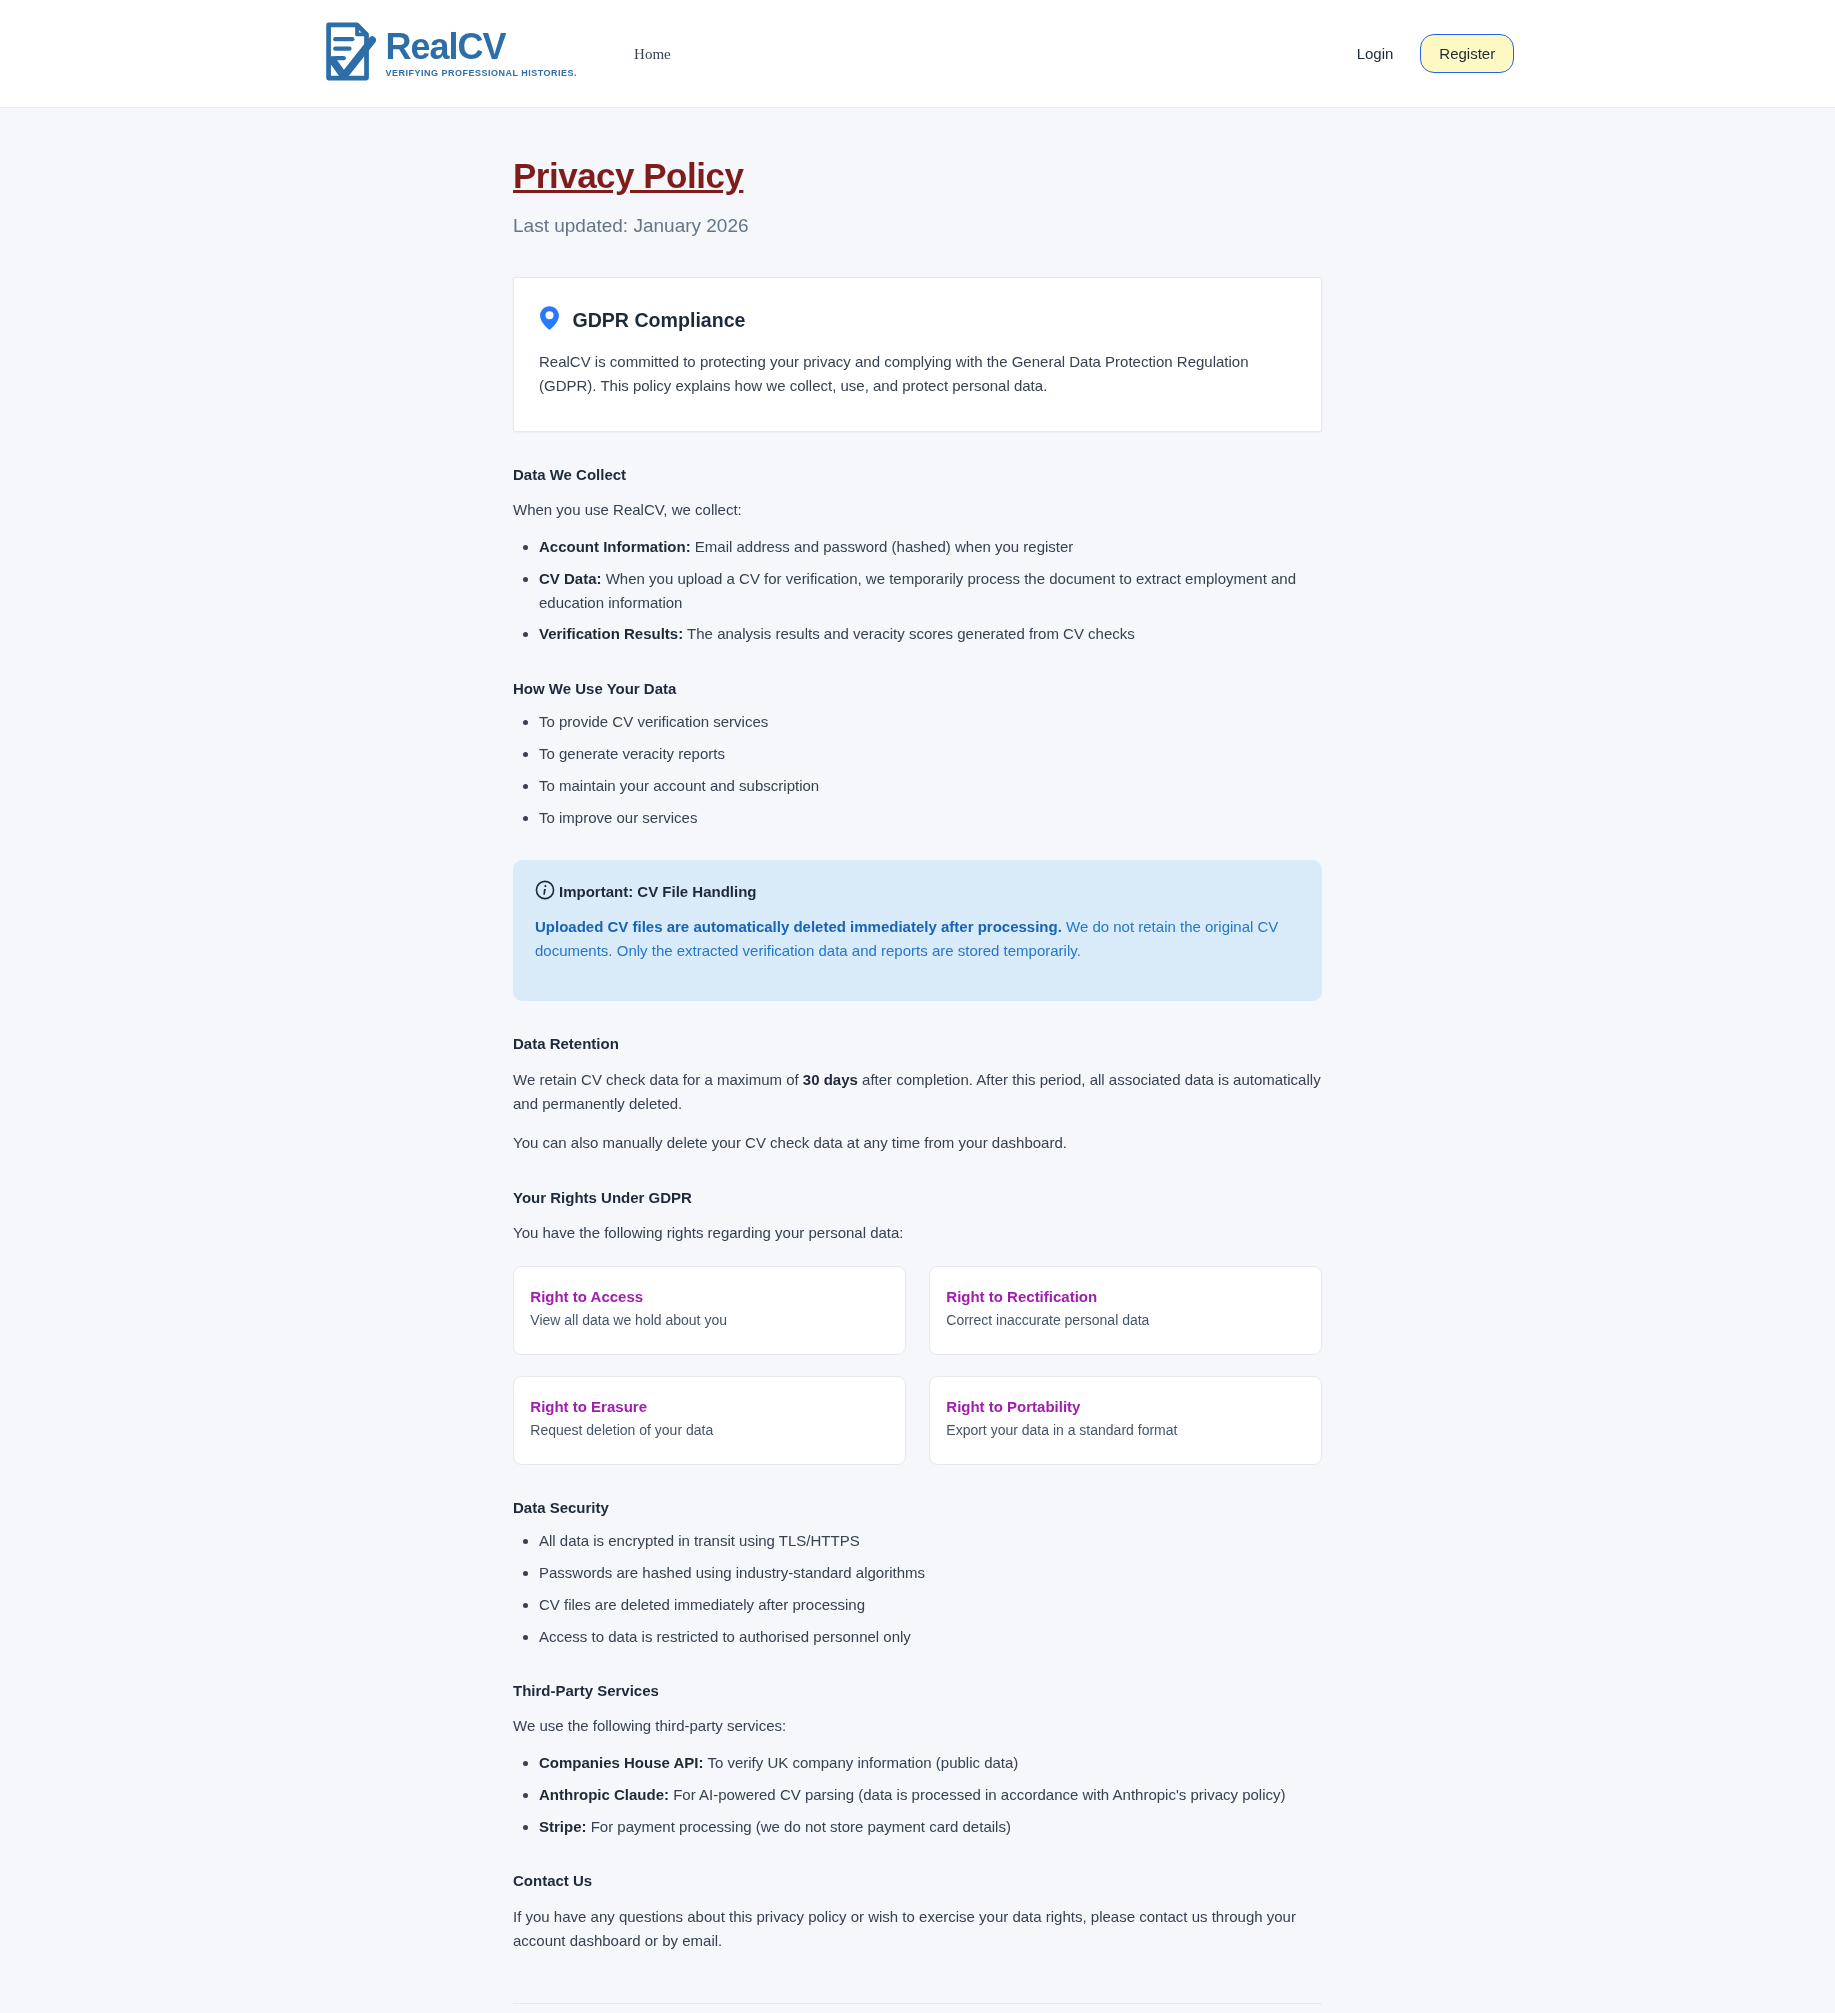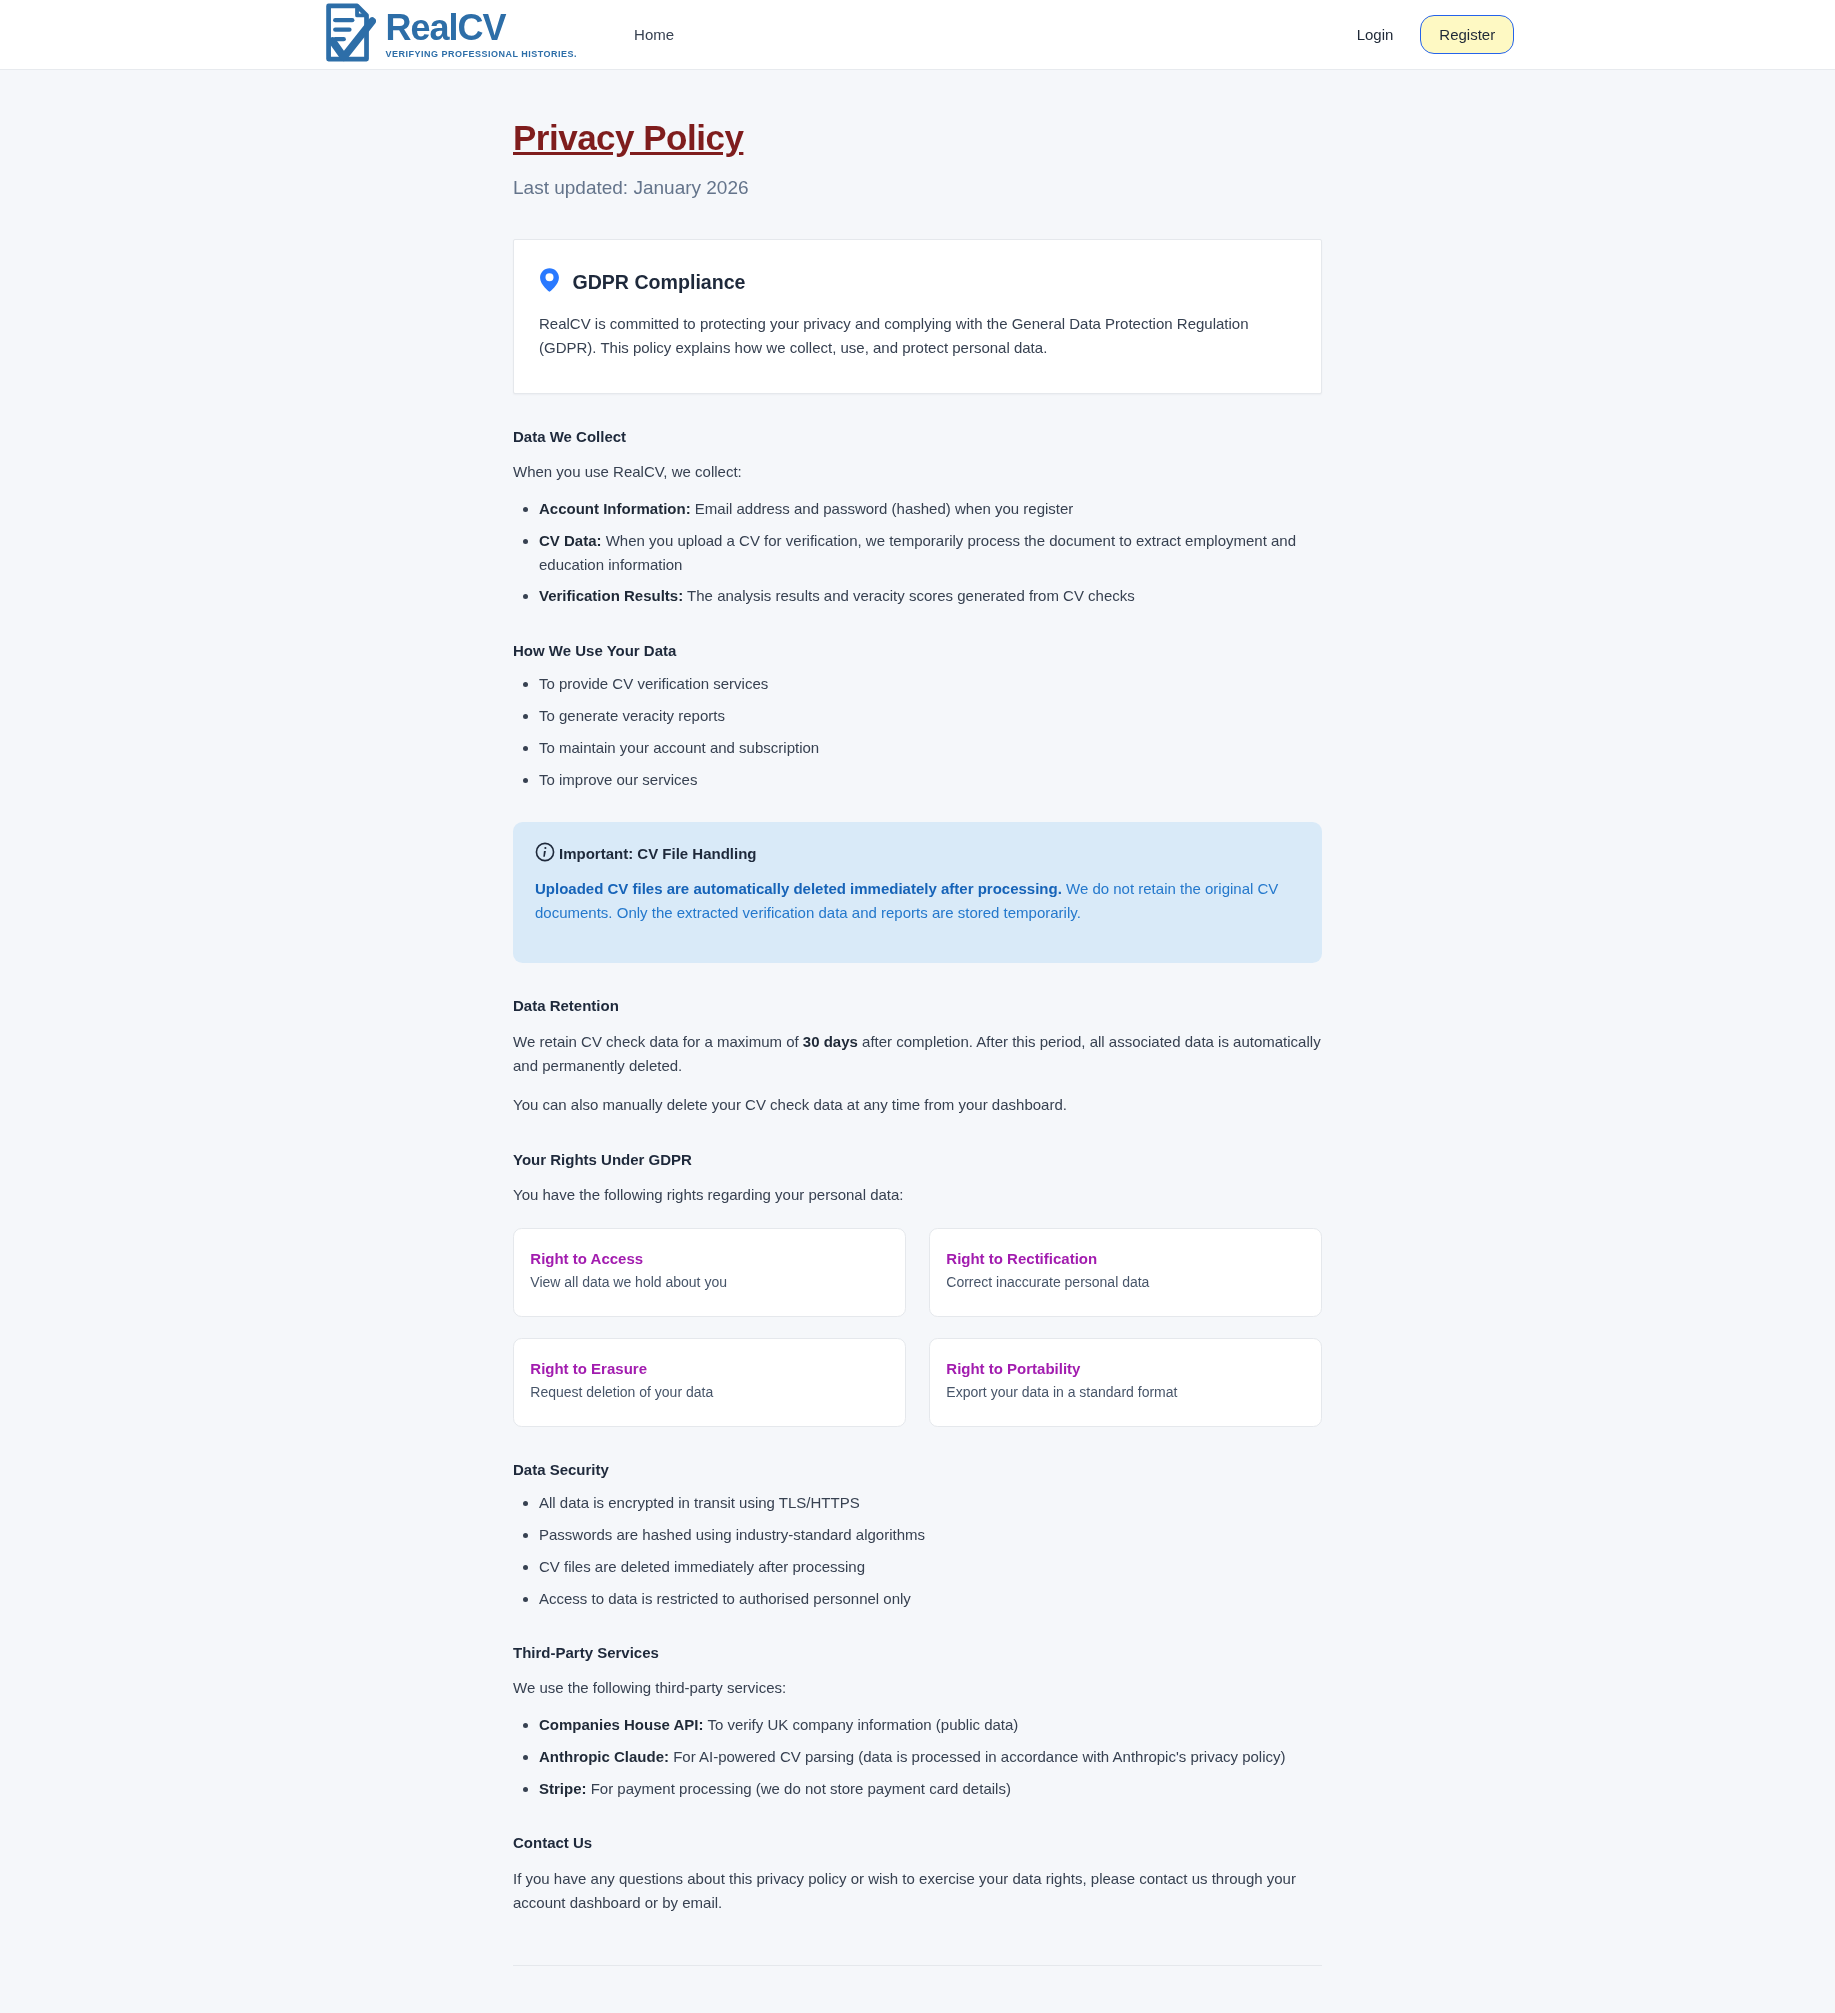--- a/index.html
+++ b/index.html
@@ -11,41 +11,41 @@
     font-family: "Liberation Sans", sans-serif;
     color: #374151;
     display: flex;
     flex-direction: column;
   }
 
   
   .site-header {
     background: #ffffff;
     border-bottom: 1px solid #e7eaee;
-    height: 70px;
+    height: 108px;
     flex: 0 0 auto;
   }
   .header-inner {
     max-width: 1224px;
     margin: 0 auto;
     height: 100%;
     display: flex;
     align-items: center;
     padding: 0 15.3px;
   }
   .logo { display: flex; align-items: center; gap: 9.6px; cursor: pointer; }
   .logo-text { display: flex; flex-direction: column; line-height: 1; }
   .logo-name {
     font-size: 36px; font-weight: bold; color: #2d6ea8; letter-spacing: -1px;
   }
   .logo-tagline {
     font-size: 9px; font-weight: bold; color: #2d6ea8; letter-spacing: 0.5px; margin-top: 3.8px;
   }
   .main-nav { margin-left: 57px; }
-  .nav-link { font-size: 15px; color: #374151; cursor: pointer; }
+  .nav-link { font-size: 15px; color: #374151; cursor: pointer; font-family: Liberation Serif, serif; }
   .header-actions { margin-left: auto; display: flex; align-items: center; gap: 27px; }
   .login-link { font-size: 15px; color: #1f2937; cursor: pointer; }
   .register-btn {
     border: 1.4px solid #2563eb;
     background: #fef9c3;
     color: #1f2937;
     font-size: 15px;
     border-radius: 14px;
     padding: 9.6px 18px;
     cursor: pointer;

